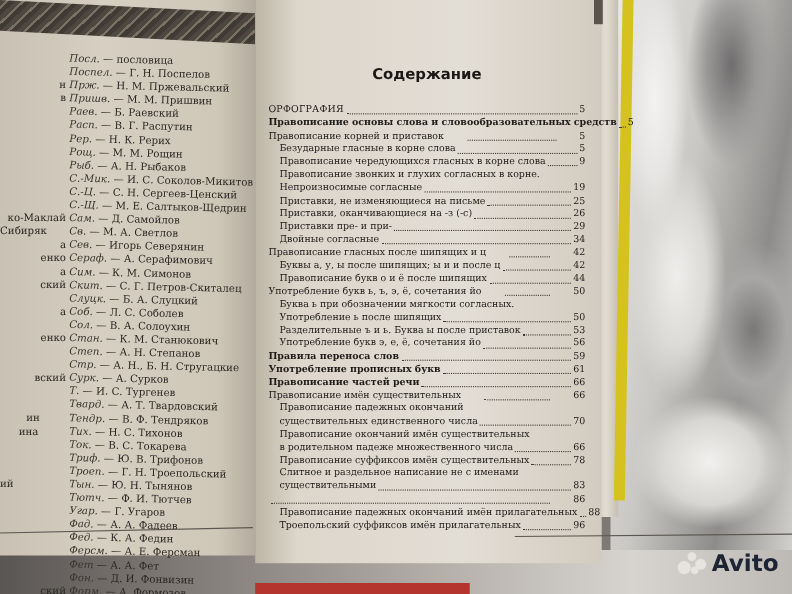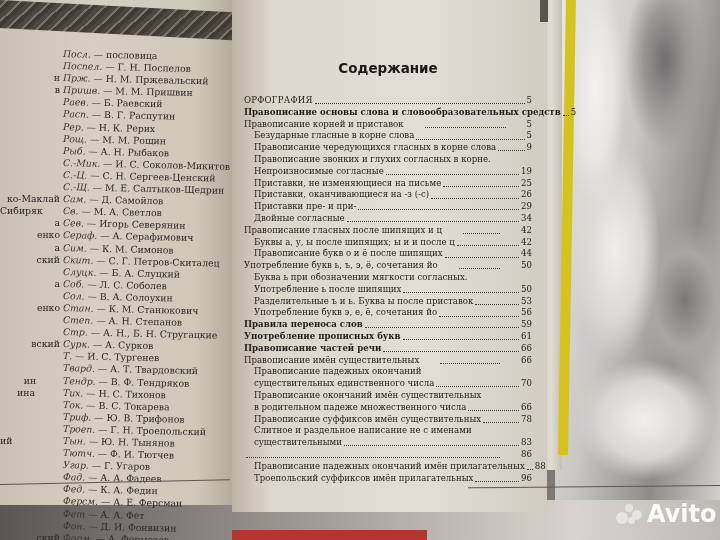--- a/index.html
+++ b/index.html
@@ -42,21 +42,21 @@
   .toc-title{text-align:center;font-family:"DejaVu Sans","Liberation Sans",sans-serif;font-weight:bold;font-size:13.5px;margin:0 0 19px 0;color:#1b1815;}
   .toc-row{display:flex;align-items:flex-end;font-size:8.6px;line-height:11.2px;margin-bottom:0.6px;}
   .toc-row .t{white-space:nowrap;}
   .toc-row .dots{flex:1;border-bottom:1px dotted #403a34;margin:0 2px 2px 2px;min-width:6px;}
   .toc-row .p{white-space:nowrap;}
   .toc-row.l0{padding-left:0;}
   .toc-row.l1{padding-left:0;gap:19px;}
   .toc-row.l2{padding-left:10px;}
   .toc-row.bold .t{font-weight:bold;}
   .toc-row.caps .t{font-variant:normal;letter-spacing:0.2px;}
-  .avito{position:absolute;left:616px;top:500px;display:flex;align-items:center;gap:5px;color:#ffffff;font-family:"DejaVu Sans","Liberation Sans",sans-serif;font-weight:bold;font-size:24px;opacity:0.92;}
+  .avito{position:absolute;left:616px;top:500px;display:flex;align-items:center;gap:5px;color:#0f172a;font-family:"DejaVu Sans","Liberation Sans",sans-serif;font-weight:bold;font-size:21px;opacity:0.92;}
   .avito-dots{position:relative;width:26px;height:22px;}
   .avito-dots span{position:absolute;border-radius:50%;background:#e9e7e4;}
 </style>
 </head>
 <body>
 
 <div class="scene">
   <div class="fur"></div>
   <div class="fur-bottom"></div>
   <div class="page-stack"></div>

